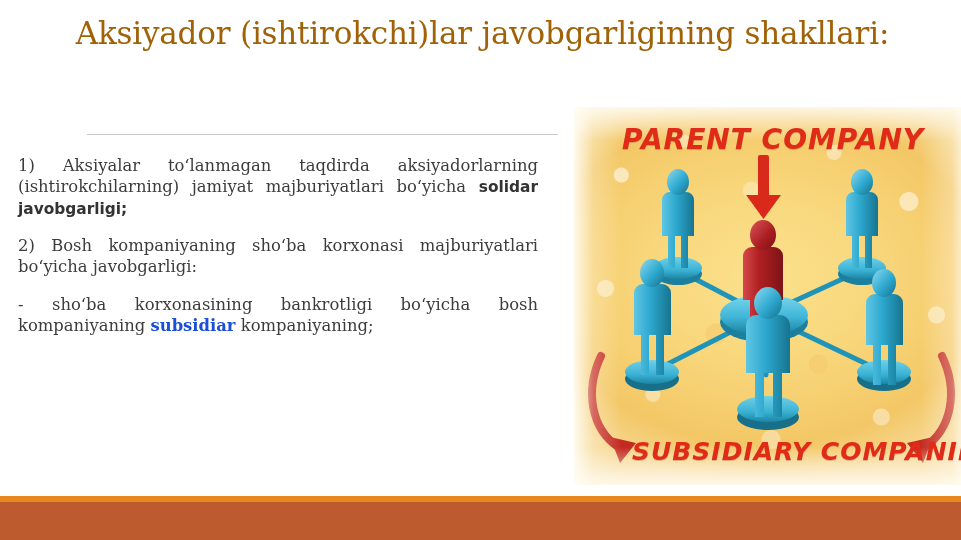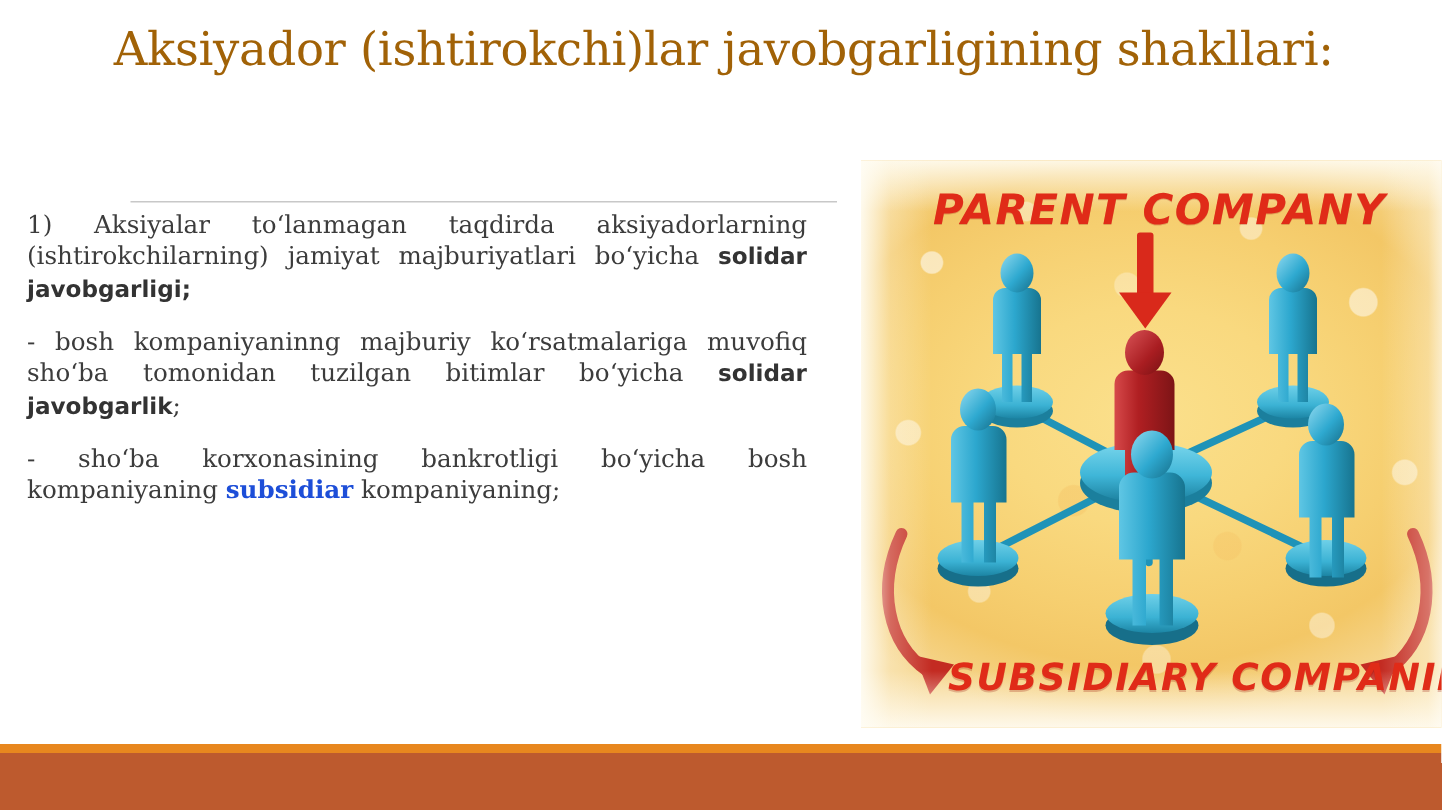--- a/index.html
+++ b/index.html
@@ -47,21 +47,21 @@
     top: 139px;
     width: 520px;
     color: #3b3b3b;
   }
   .para {
     font-family: "DejaVu Serif", serif;
     font-size: 16.4px;
     line-height: 1.30;
     text-align: justify;
     text-justify: inter-word;
-    margin: 0 0 14px 0;
+    margin: 16px 0 14px 0;
     color: #3c3c3c;
   }
   .para:last-child { margin-bottom: 0; }
   .para b.sans {
     font-family: "DejaVu Sans", sans-serif;
     font-weight: bold;
     font-size: 15.4px;
     color: #333333;
   }
   .para b.serif {
@@ -157,24 +157,24 @@
 <div class="slide-title">Aksiyador (ishtirokchi)lar javobgarligining shakllari:</div>
 
 <div class="divider"></div>
 
 <div class="body-col">
 
   <p class="para">
     <span>1)  Aksiyalar to‘lanmagan taqdirda aksiyadorlarning (ishtirokchilarning) jamiyat majburiyatlari bo‘yicha </span><b class="sans">solidar javobgarligi;</b><span></span>
   </p>
 
-
   <p class="para">
-    <span>-  bosh kompaniyaninng  majburiy ko‘rsatmalariga muvofiq sho‘ba tomonidan tuzilgan bitimlar bo‘yicha  </span><b class="sans">solidar javobgarlik</b><span>;</span>
+    <span>2)  Bosh kompaniyaning sho‘ba korxonasi majburiyatlari bo‘yicha javobgarligi:</span><b class="sans"></b><span></span>
   </p>
+
 
   <p class="para">
     <span> - sho‘ba korxonasining bankrotligi  bo‘yicha bosh kompaniyaning </span><b class="serif">subsidiar</b><span> kompaniyaning;</span>
   </p>
 
 </div>
 
 <div class="picture">
   <div class="pic-texture"></div>
 

